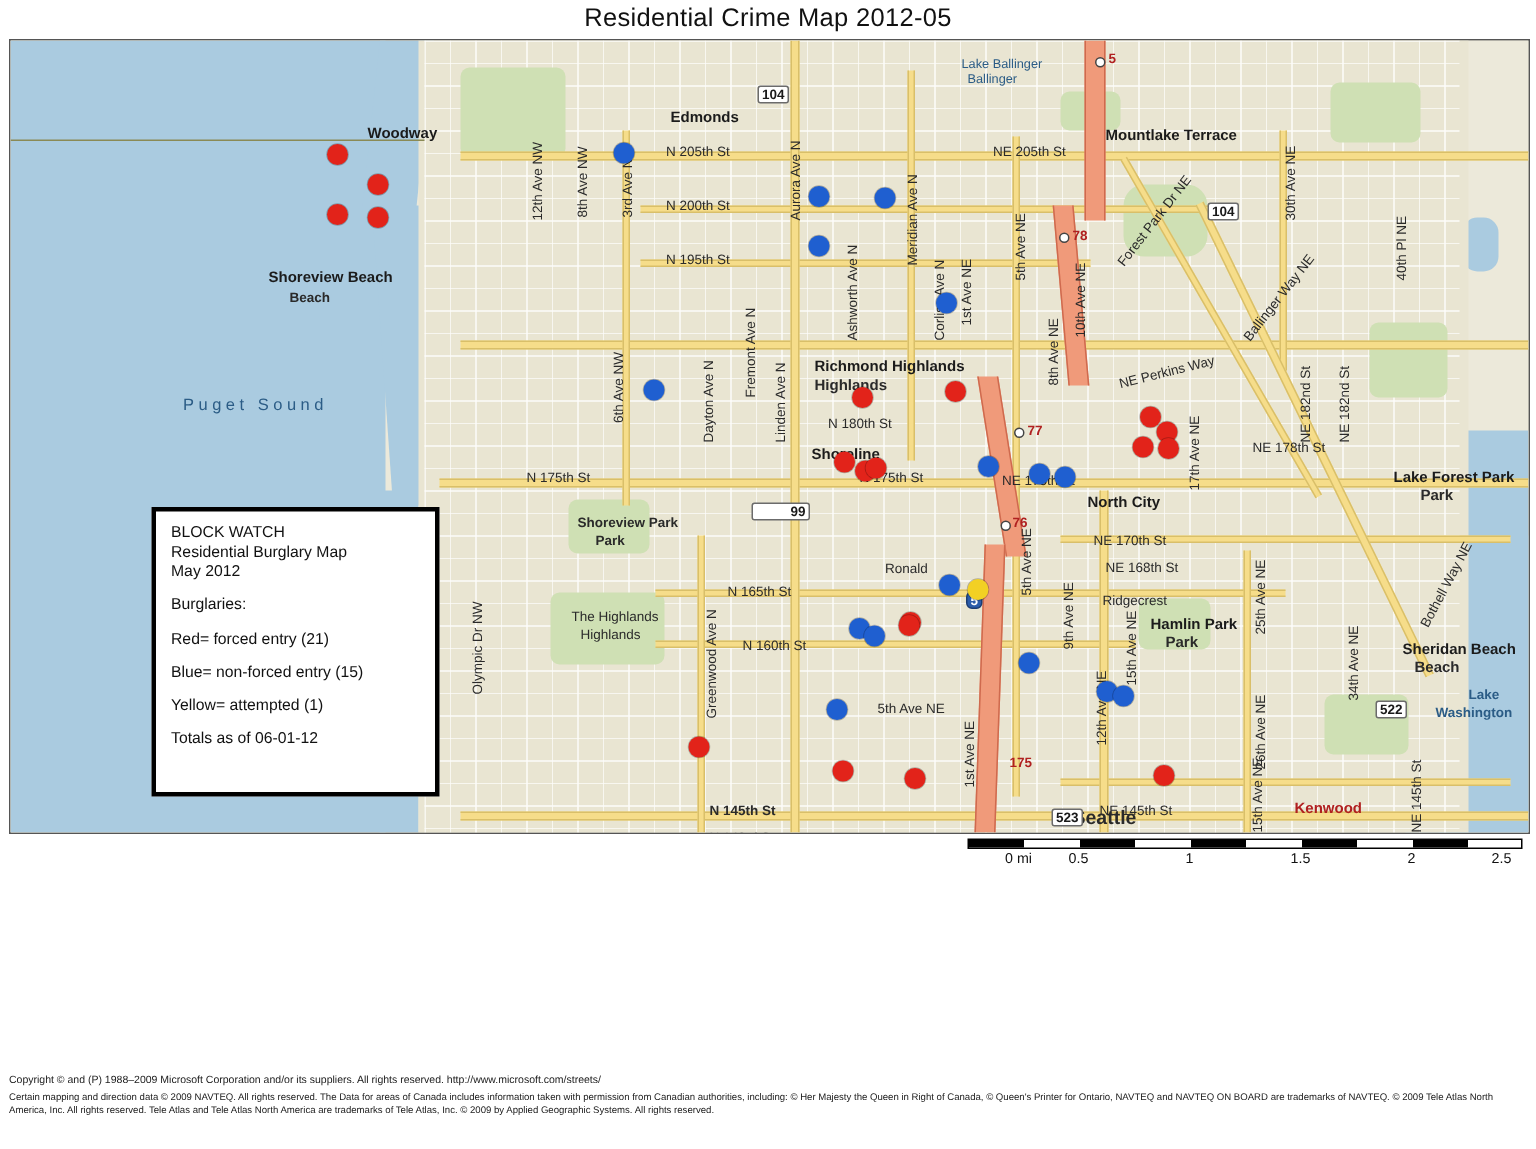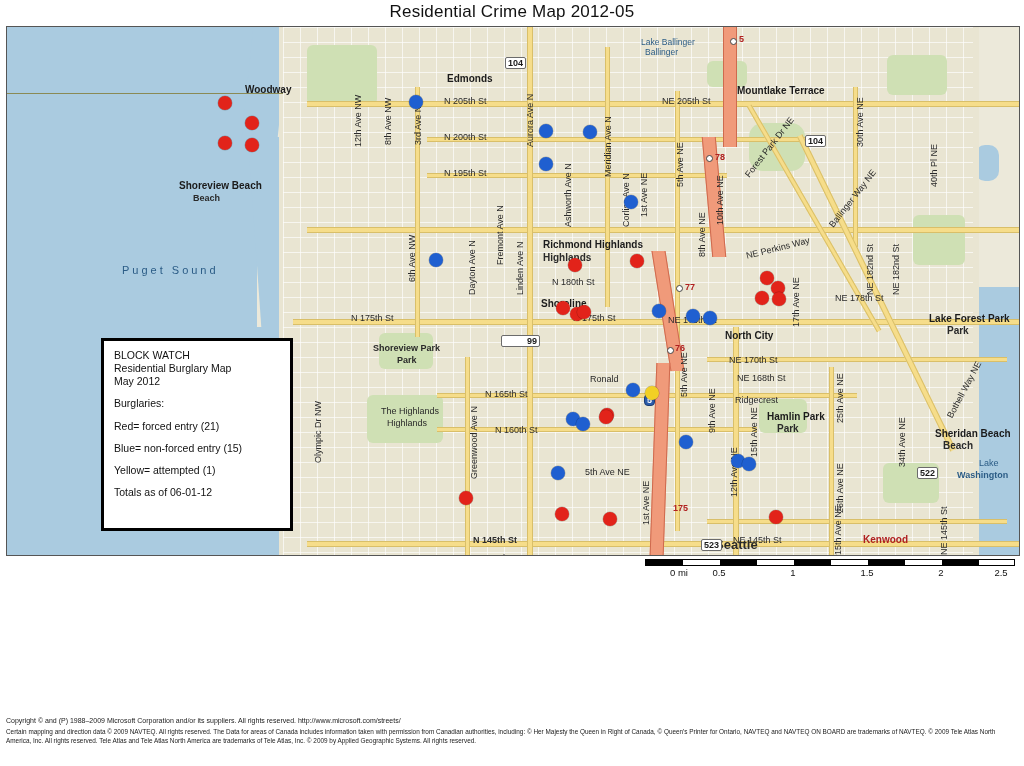--- a/index.html
+++ b/index.html
@@ -266,28 +266,28 @@
   <div class="maplabel place" style="left:922px;top:286px;">Lake Forest Park</div>
   <div class="maplabel" style="left:940px;top:298px;font-weight:bold;font-size:10px;">Park</div>
   <div class="maplabel place" style="left:928px;top:401px;">Sheridan Beach</div>
   <div class="maplabel" style="left:936px;top:413px;font-weight:bold;font-size:10px;">Beach</div>
   <div class="maplabel" style="left:583px;top:347px;">Ronald</div>
   <div class="maplabel" style="left:728px;top:368px;">Ridgecrest</div>
   <div class="maplabel place" style="left:760px;top:384px;">Hamlin Park</div>
   <div class="maplabel" style="left:770px;top:396px;font-weight:bold;font-size:10px;">Park</div>
   <div class="maplabel" style="left:374px;top:379px;">The Highlands</div>
   <div class="maplabel" style="left:380px;top:391px;">Highlands</div>
-  <div class="maplabel b" style="left:366px;top:316px;">Shoreview Park</div>
+  <div class="maplabel b" style="left:378px;top:316px;">Shoreview Park</div>
   <div class="maplabel b" style="left:390px;top:328px;">Park</div>
   <div class="maplabel place" style="left:856px;top:507px;color:#b02020;">Kenwood</div>
   <div class="maplabel" style="left:708px;top:510px;font-size:13px;font-weight:bold;">Seattle</div>
   <div class="maplabel" style="left:634px;top:10px;color:#2b5c86;font-size:8.5px;">Lake Ballinger</div>
   <div class="maplabel" style="left:638px;top:20px;color:#2b5c86;font-size:8.5px;">Ballinger</div>
   <div class="maplabel water-name" style="left:70px;top:237px;margin-left:45px;">Puget Sound</div>
-  <div class="maplabel" style="left:972px;top:431px;color:#2b5c86;font-size:9px;font-weight:normal;text-align:center;">Lake</div>
+  <div class="maplabel" style="left:972px;top:431px;color:#2b5c86;font-size:9px;font-weight:bold;text-align:center;">Lake</div>
   <div class="maplabel" style="left:950px;top:443px;color:#2b5c86;font-size:9px;font-weight:bold;">Washington</div>
 
   <div class="maplabel" style="left:437px;top:69px;">N 205th St</div>
   <div class="maplabel" style="left:437px;top:105px;">N 200th St</div>
   <div class="maplabel" style="left:437px;top:141px;">N 195th St</div>
   <div class="maplabel" style="left:655px;top:69px;">NE 205th St</div>
   <div class="maplabel" style="left:545px;top:250px;">N 180th St</div>
   <div class="maplabel" style="left:566px;top:286px;">N 175th St</div>
   <div class="maplabel" style="left:661px;top:288px;">NE 175th St</div>
   <div class="maplabel" style="left:722px;top:328px;">NE 170th St</div>

